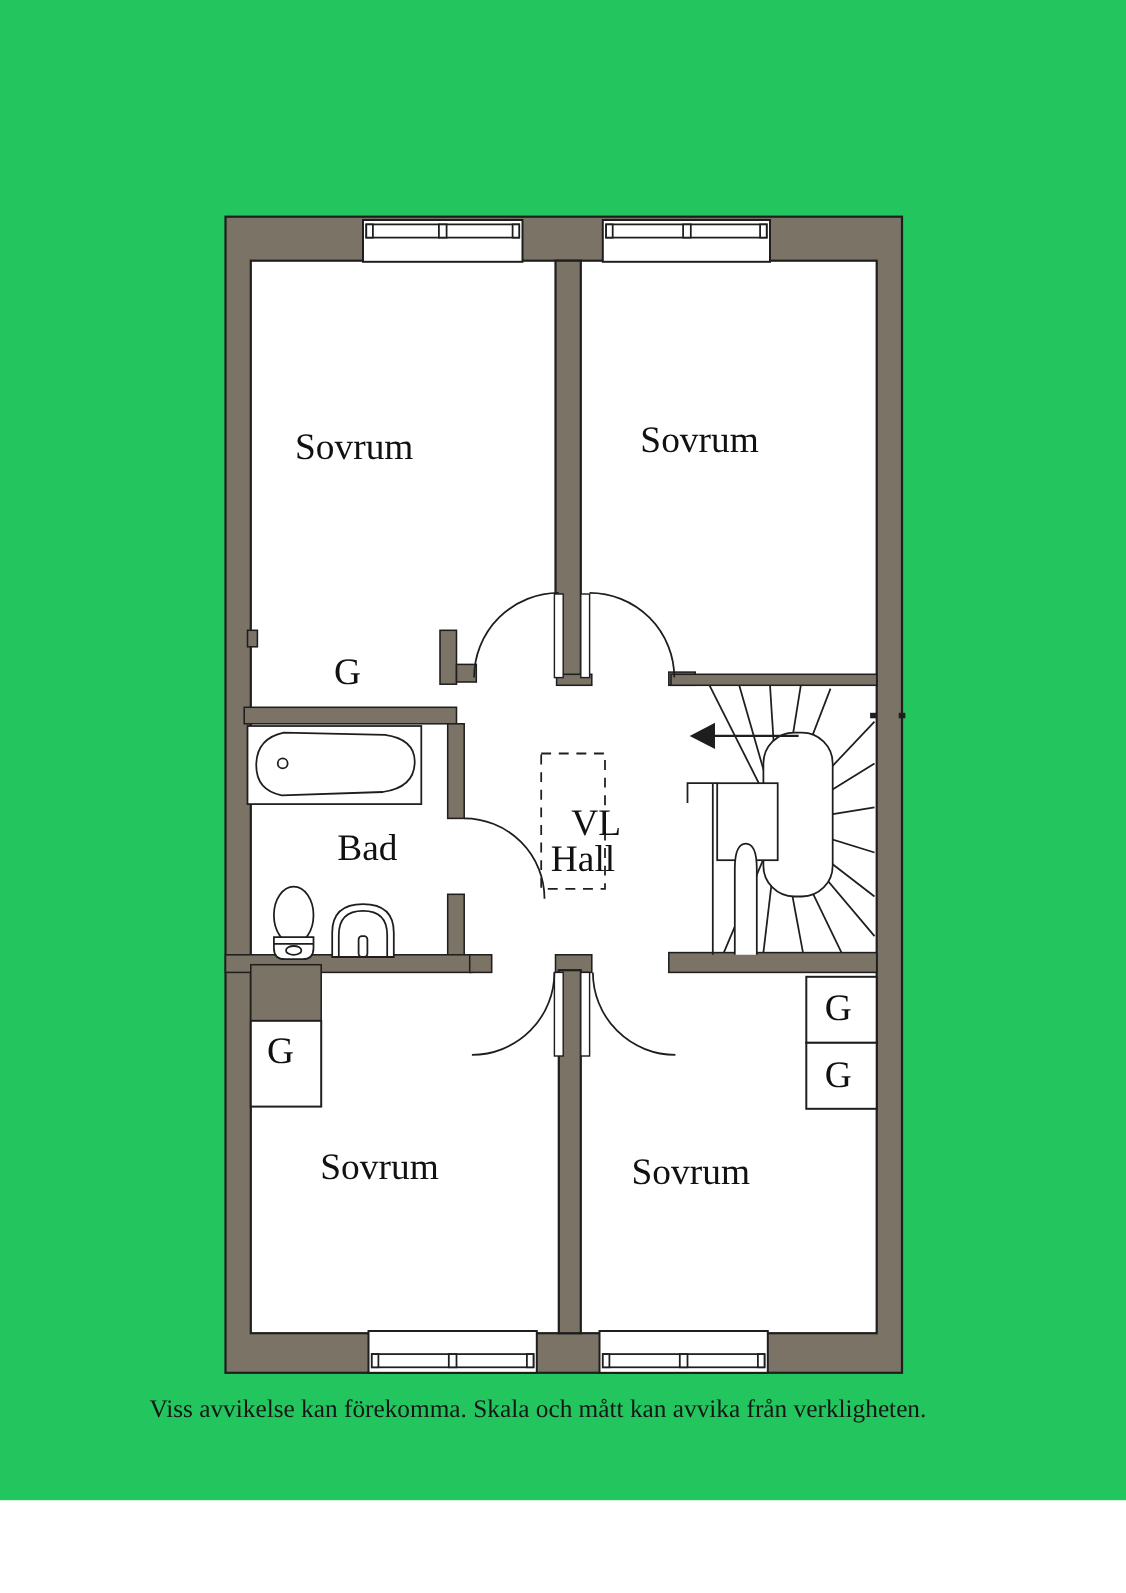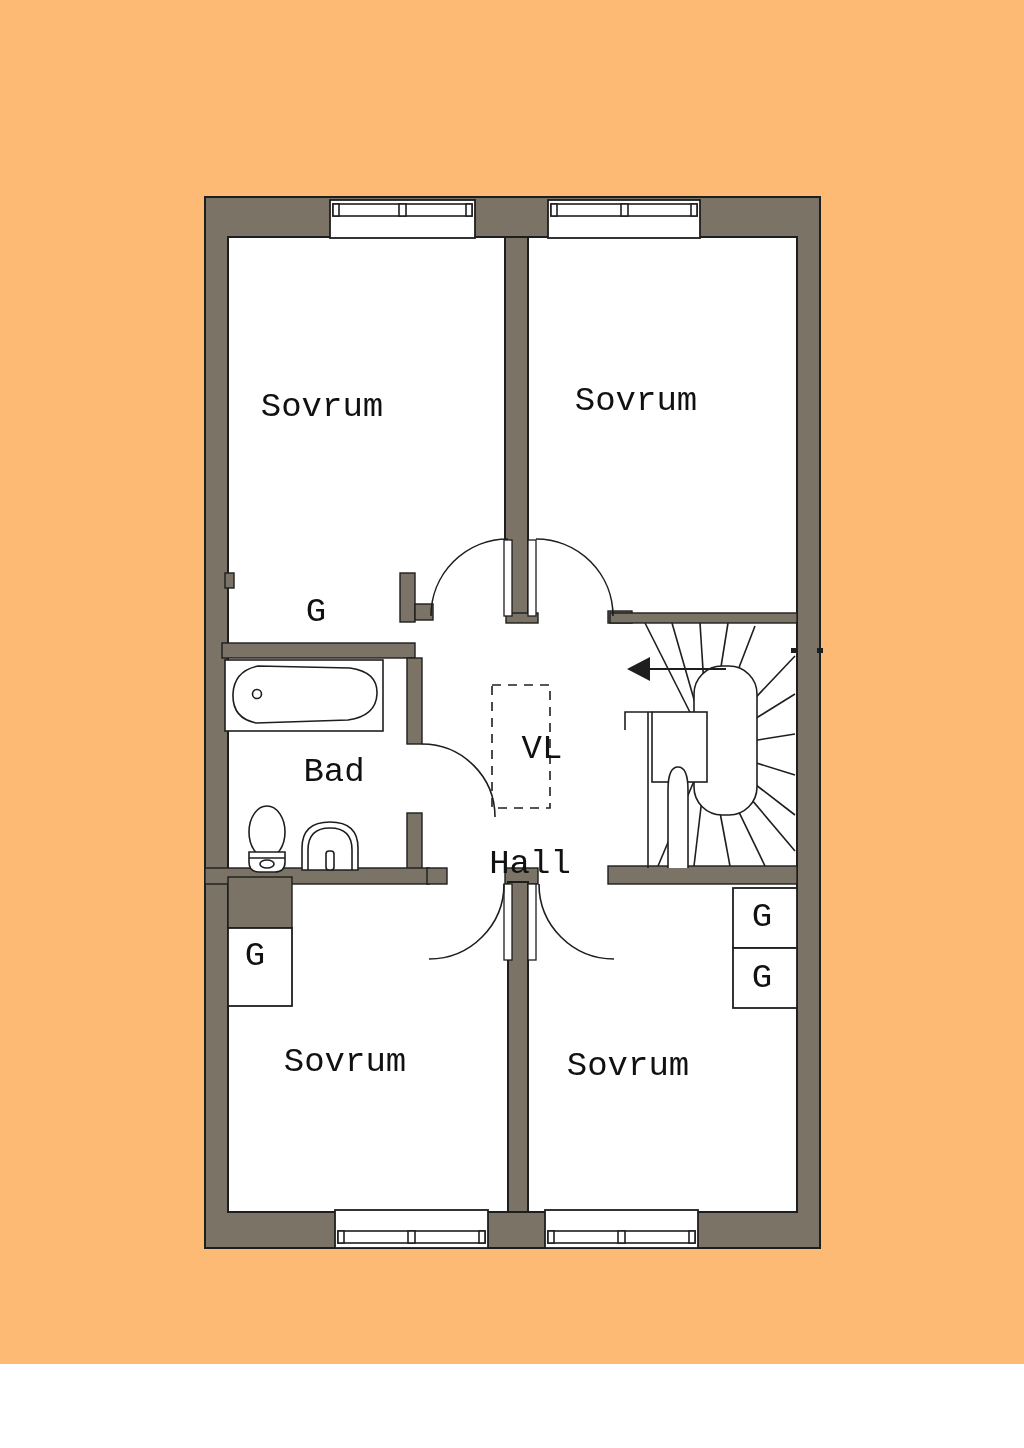--- a/index.html
+++ b/index.html
@@ -1,20 +1,20 @@
 <!DOCTYPE html>
 <html style="--wall: #7b7466; --line: #1e1e1e;"><head>
 <meta charset="utf-8">
 <style>
   html,body{margin:0;padding:0;background:#ffffff;}
   .canvas{
     position:relative;
     width:1024px;height:1364px;
-    background:#fdba74;
-    font-family:Liberation Mono, monospace;
+    background:#22c55e;
+    font-family:Liberation Serif, serif;
     overflow:hidden;
   }
   .plan-svg{position:absolute;left:0;top:0;}
   .wall{fill:var(--wall);stroke:var(--line);stroke-width:2;}
   .wallthin{fill:var(--wall);stroke:var(--line);stroke-width:1.4;}
   .floor{fill:#ffffff;stroke:var(--line);stroke-width:2;}
   .box{fill:#ffffff;stroke:var(--line);stroke-width:1.8;}
   .fix{fill:#ffffff;stroke:var(--line);stroke-width:1.6;}
   .ln{fill:none;stroke:var(--line);stroke-width:1.6;}
   .dashbox{fill:none;stroke:var(--line);stroke-width:1.6;stroke-dasharray:9 7;}
@@ -172,20 +172,21 @@
     </g>
 
     <rect class="dashbox" x="492" y="685" width="58" height="123"></rect>
   </svg>
 
   <div class="rlabel fs-room" style="left:322px;top:407px;">Sovrum</div>
   <div class="rlabel fs-room" style="left:636px;top:401px;">Sovrum</div>
   <div class="rlabel fs-room" style="left:345px;top:1062px;">Sovrum</div>
   <div class="rlabel fs-room" style="left:628px;top:1066px;">Sovrum</div>
   <div class="rlabel fs-room" style="left:334px;top:772px;text-align:center;">Bad</div>
-  <div class="rlabel fs-room" style="left:530px;top:864px;">Hall</div>
+  <div class="rlabel fs-room" style="left:530px;top:782px;">Hall</div>
   <div class="rlabel fs-room" style="left:542px;top:749px;">VL</div>
   <div class="rlabel fs-room" style="left:316px;top:612px;">G</div>
   <div class="rlabel fs-room" style="left:255px;top:956px;">G</div>
   <div class="rlabel fs-room" style="left:762px;top:917px;">G</div>
   <div class="rlabel fs-room" style="left:762px;top:978px;">G</div>
 
+  <div class="rlabel fs-note" style="left:489px;top:1281px;">Viss avvikelse kan förekomma. Skala och mått kan avvika från verkligheten.</div>
 </div>
 
 </body></html>

